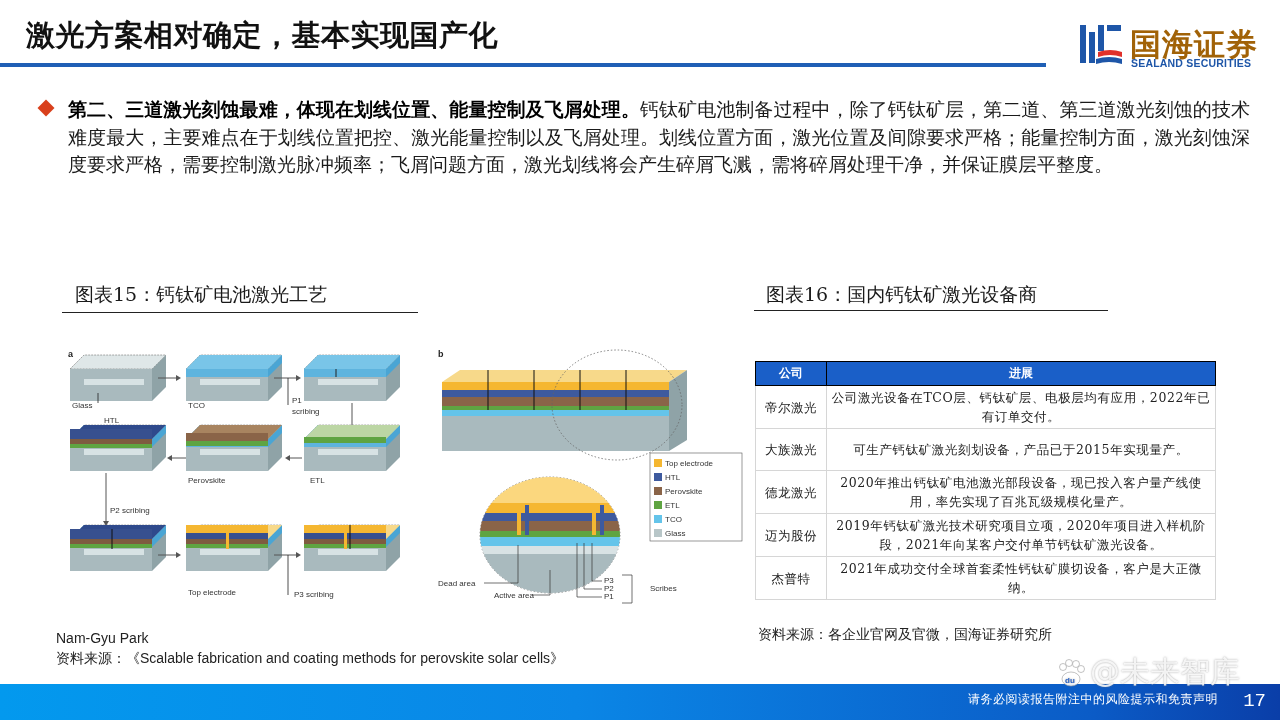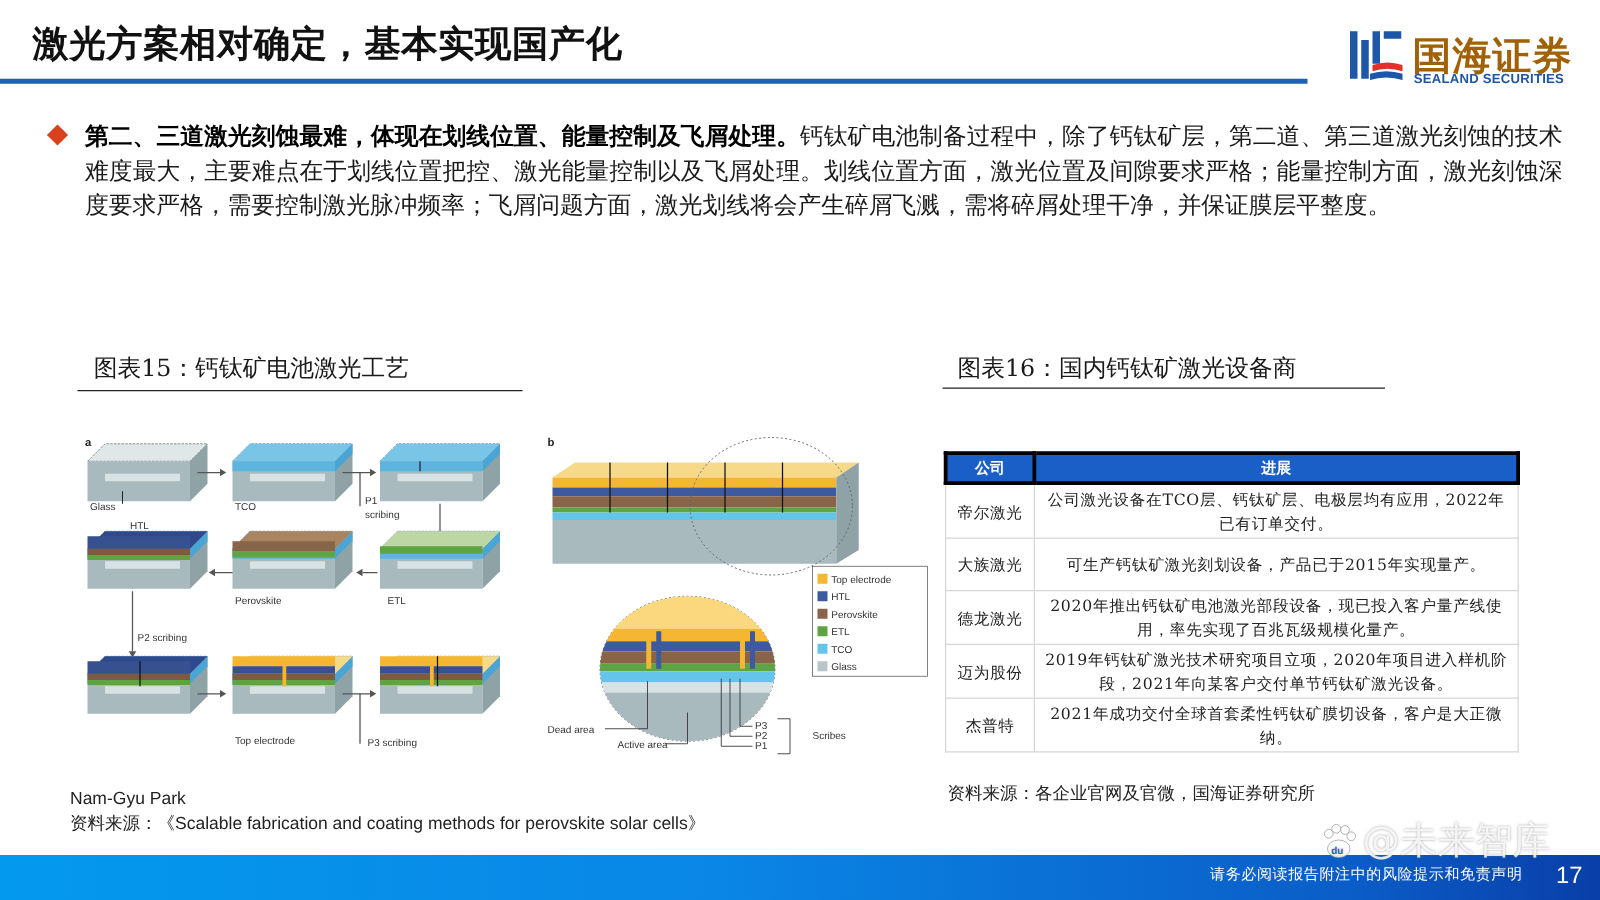--- a/index.html
+++ b/index.html
@@ -18,30 +18,30 @@
   .bullet-diamond { position: absolute; left: 0; top: 6px; width: 12px; height: 12px; background: #d9401c; transform: rotate(45deg); }
   .bullet-text { margin-left: 28px; font-size: 19px; line-height: 27.5px; color: #1a1a1a; text-align: justify; }
   .bullet-text b { font-weight: bold; color: #000; }
 
   .fig-title { position: absolute; font-family: "DejaVu Serif", "Liberation Serif", serif; font-size: 19px; color: #1a1a1a; }
   .fig-rule { position: absolute; height: 1px; background: #222; }
 
   .diagram { position: absolute; left: 62px; top: 345px; width: 690px; height: 260px; }
 
   .table { position: absolute; left: 755px; top: 361px; width: 461px; border-collapse: collapse; font-family: "DejaVu Serif", "Liberation Serif", serif; }
-  .table th { background: #1a5fc8; color: #fff; font-size: 12px; font-weight: bold; height: 24px; border: 3px solid #000000; }
+  .table th { background: #1a5fc8; color: #fff; font-size: 12px; font-weight: bold; height: 24px; border: 1px solid #000000; }
   .table td { font-size: 12.5px; line-height: 19px; color: #222; border: 1px solid #d6d6d6; padding: 2px 4px; vertical-align: middle; letter-spacing: 0.6px; text-align: center; }
   .table td.co { width: 71px; text-align: center; letter-spacing: 0.5px; }
   .table tr.r td { height: 42px; }
 
   .source { position: absolute; font-size: 14px; color: #222; line-height: 20px; font-family: "Liberation Sans", "DejaVu Sans", sans-serif; }
 
   .footer { position: absolute; left: 0; top: 684px; width: 1280px; height: 36px; background: linear-gradient(90deg, #0399ee 0%, #0a86e6 45%, #0b5cc7 85%, #0a3ea8 100%); }
   .footer-text { position: absolute; right: 62px; top: 7px; font-size: 12px; color: #fff; letter-spacing: 0.5px; }
-  .page-num { position: absolute; right: 14px; top: 6px; font-size: 19px; color: #fff; font-family: Liberation Sans, sans-serif; text-align: center; }
+  .page-num { position: absolute; right: 14px; top: 6px; font-size: 19px; color: #fff; font-family: Liberation Mono, monospace; text-align: center; }
 
   .watermark { position: absolute; left: 1056px; top: 652px; font-size: 30px; color: rgba(255,255,255,0.85); text-shadow: 0 0 2px rgba(120,120,120,0.7); display: flex; align-items: center; gap: 4px; }
   .wm-paw { width: 30px; height: 30px; }
 </style>
 </head>
 <body>
 
 <div class="title">激光方案相对确定，基本实现国产化</div>
 <div class="header-rule"></div>
 

